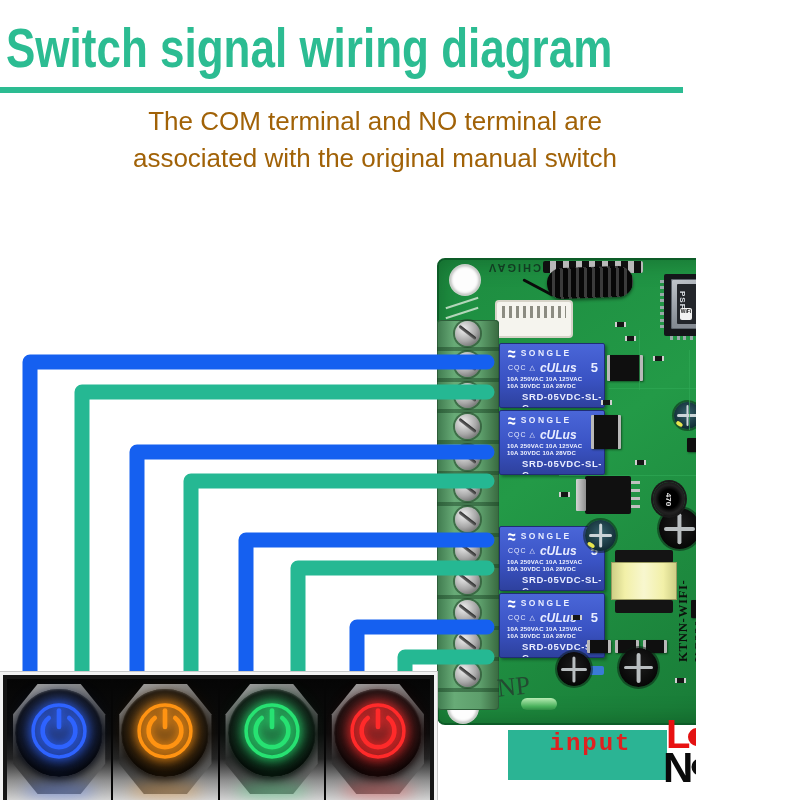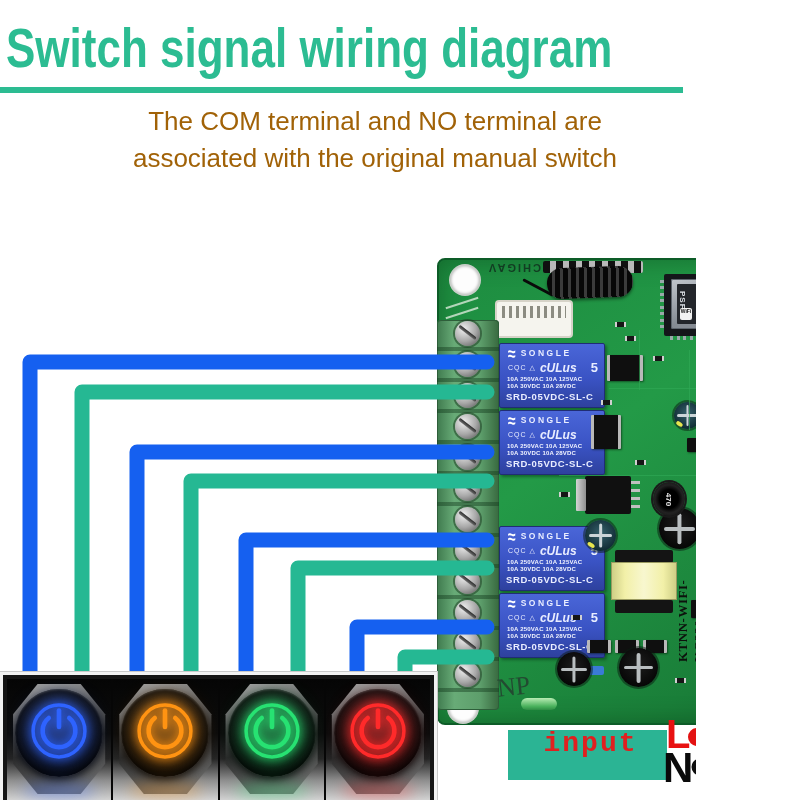--- a/index.html
+++ b/index.html
@@ -50,21 +50,21 @@
       box-shadow:2px 2px 3px rgba(0,30,10,.4);}
   .relay .row1{display:flex;align-items:center;gap:5px;padding:2px 0 0 8px;height:13px;}
   .relay .wave{font-size:14px;font-weight:bold;color:#fff;line-height:10px;transform:scaleY(1.3);}
   .relay .brand{font-size:8.5px;font-weight:bold;letter-spacing:2.5px;}
   .relay .row2{display:flex;align-items:center;gap:4px;padding:1px 6px 0 8px;height:15px;}
   .relay .certs{font-size:7px;letter-spacing:1px;}
   .relay .ul{font-size:12px;font-weight:bold;font-style:italic;}
   .relay .amp{margin-left:auto;font-size:13px;font-weight:bold;line-height:11px;}
   .relay .ratings{padding:1px 0 0 7px;font-size:6px;line-height:6.5px;letter-spacing:.2px;
       font-weight:bold;color:#f2f4ff;}
-  .relay .model{padding:1.5px 0 0 6px;font-size:9.5px;font-weight:bold;letter-spacing:.6px;}
+  .relay .model{padding:1.5px 0 0 6px;font-size:9.5px;font-weight:bold;letter-spacing:.6px;margin-left:16px;}
 
   
   .tact{position:absolute;left:306px;width:32px;height:26px;border-radius:2px;
       background:linear-gradient(90deg,#c6c6c6 0 4px,#151515 4px 28px,#c6c6c6 28px);
       box-shadow:1px 1px 2px rgba(0,20,5,.5);}
   .tact::after{content:"";position:absolute;left:8px;top:5px;width:16px;height:16px;border-radius:50%;
       background:radial-gradient(circle at 40% 32%,#4c4c4c,#000 72%);}
 
   
   .wifi{position:absolute;left:225px;top:14px;width:60px;height:62px;background:#14161a;border-radius:2px;}
@@ -159,21 +159,21 @@
       border-radius:50%;background:radial-gradient(circle at 50% 36%,#232323,#040404 72%);
       box-shadow:0 3px 8px rgba(0,0,0,.85), inset 0 1px 2px #3d3d3d;}
   .pwr{position:absolute;left:50%;top:22px;transform:translateX(-50%);color:var(--c);
       filter:drop-shadow(0 0 4px var(--c)) drop-shadow(0 0 11px var(--c));}
   .refl{position:absolute;left:50%;bottom:2px;width:74px;height:14px;transform:translateX(-50%);
       background:var(--c);opacity:.35;border-radius:50%;filter:blur(7px);}
 
   
   .input-box{position:absolute;left:508px;top:730px;width:159px;height:50px;background:#2bb494;z-index:9;
       color:#e02020;text-align:center;font-family:"Liberation Mono",monospace;font-weight:bold;}
-  .input-box .l1{font-size:28px;line-height:27px;letter-spacing:2px;padding-left:6px;}
+  .input-box .l1{font-size:24px;line-height:27px;letter-spacing:2px;padding-left:6px;}
   .input-box .l2{font-size:20px;line-height:21px;letter-spacing:0;}
   .live-letter{position:absolute;left:666px;top:712px;font-size:40px;font-weight:bold;color:#e81111;z-index:9;}
   .neutral-letter{position:absolute;left:663px;top:744px;font-size:42px;font-weight:bold;color:#0a0a0a;z-index:9;}
 </style>
 </head>
 <body>
 
 <div class="canvas">
 
   <div class="title" style="color: rgb(44, 188, 146);">Switch signal wiring diagram</div>

